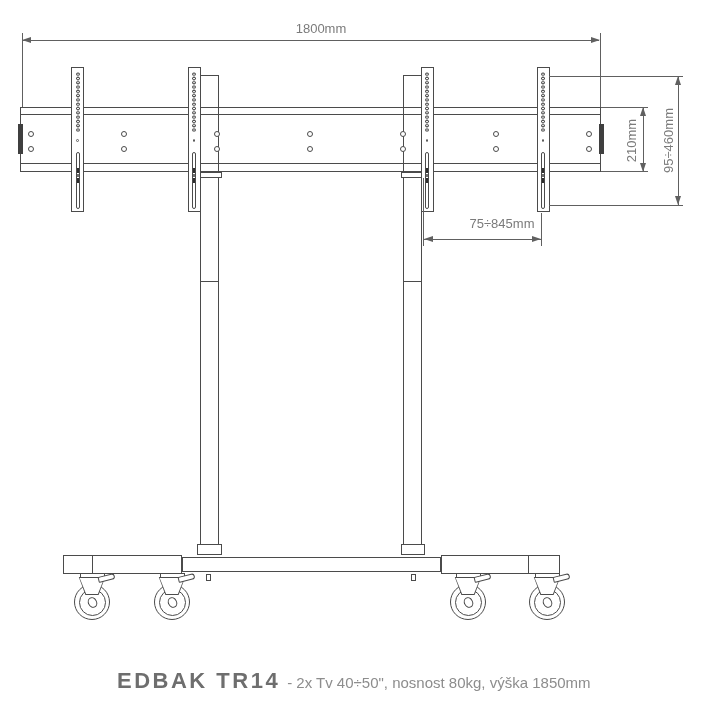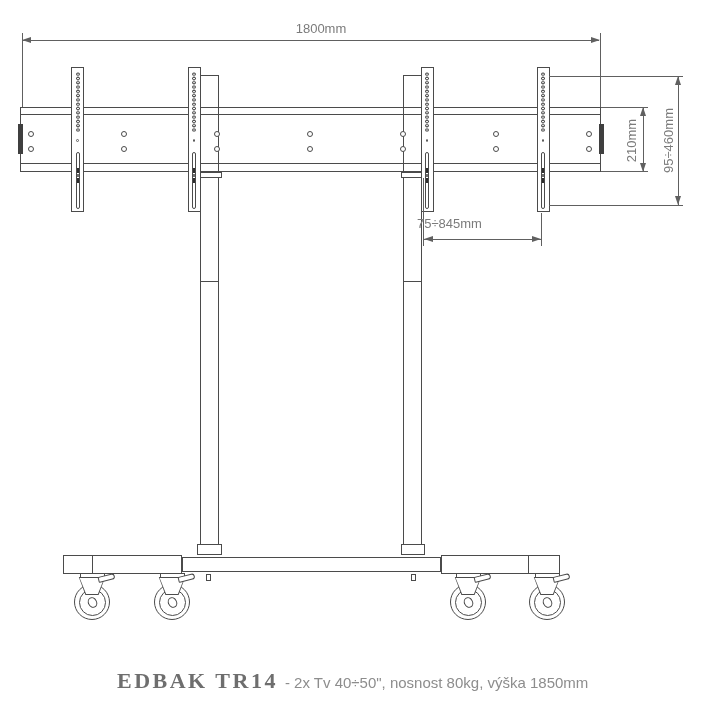--- a/index.html
+++ b/index.html
@@ -51,21 +51,21 @@
   .fork-o{position:absolute;left:15px;top:4px;width:30px;height:18px;background:#4b4b4b;
           clip-path:polygon(6% 0,94% 0,72% 100%,28% 100%);}
   .fork-i{position:absolute;left:16px;top:5px;width:28px;height:16px;background:#fff;
           clip-path:polygon(6% 0,94% 0,71% 100%,29% 100%);}
   .hub{position:absolute;left:25.5px;top:23.5px;width:9px;height:11px;border:1.3px solid #3e3e3e;
        border-radius:50%;background:#fff;box-sizing:border-box;transform:rotate(-28deg);}
   .lever{position:absolute;left:36px;top:2px;width:17px;height:6px;border:1px solid #4b4b4b;
          border-radius:1px 3px 3px 1px;background:#fff;box-sizing:border-box;transform:rotate(-14deg);}
   
   .caption{position:absolute;left:117px;top:668px;display:flex;align-items:baseline;gap:7px;}
-  .cap-model{font-family:Liberation Serif, serif;font-weight:bold;font-size:22px;
+  .cap-model{font-family:Liberation Sans, sans-serif;font-weight:bold;font-size:22px;
              color:#6e6e6e;letter-spacing:2.5px;}
   .cap-specs{font-family:"Liberation Sans",sans-serif;font-size:15px;color:#8d8d8d;}
 </style>
 </head>
 <body>
 
 <div class="canvas">
 
   <div class="dln" style="left:22px;top:33px;width:1px;height:74px;"></div>
   <div class="dln" style="left:600px;top:33px;width:1px;height:74px;"></div>
@@ -139,21 +139,21 @@
         <div class="m2"></div>
         <div class="m3"></div>
       </div>
   </div>
 
   <div class="dln" style="left:423px;top:178px;width:1px;height:68px;"></div>
   <div class="dln" style="left:541px;top:213px;width:1px;height:33px;"></div>
   <div class="dln" style="left:424px;top:239px;width:117px;height:1px;"></div>
   <div class="ar left" style="left:424px;top:236px;"></div>
   <div class="ar right" style="left:532px;top:236px;"></div>
-  <div class="dtxt" style="left:417px;top:216px;width:100px;">75÷845mm</div>
+  <div class="dtxt" style="left:452px;top:216px;width:100px;text-align:center;">75÷845mm</div>
 
   <div class="dln" style="left:549px;top:76px;width:134px;height:1px;"></div>
   <div class="dln" style="left:601px;top:107px;width:47px;height:1px;"></div>
   <div class="dln" style="left:601px;top:171px;width:47px;height:1px;"></div>
   <div class="dln" style="left:549px;top:205px;width:134px;height:1px;"></div>
 
   <div class="dln" style="left:643px;top:108px;width:1px;height:64px;"></div>
   <div class="ar up" style="left:640px;top:107px;"></div>
   <div class="ar down" style="left:640px;top:163px;"></div>
   <div class="dtxt" style="left:608px;top:133px;width:46px;text-align:center;transform:rotate(-90deg);">210mm</div>

